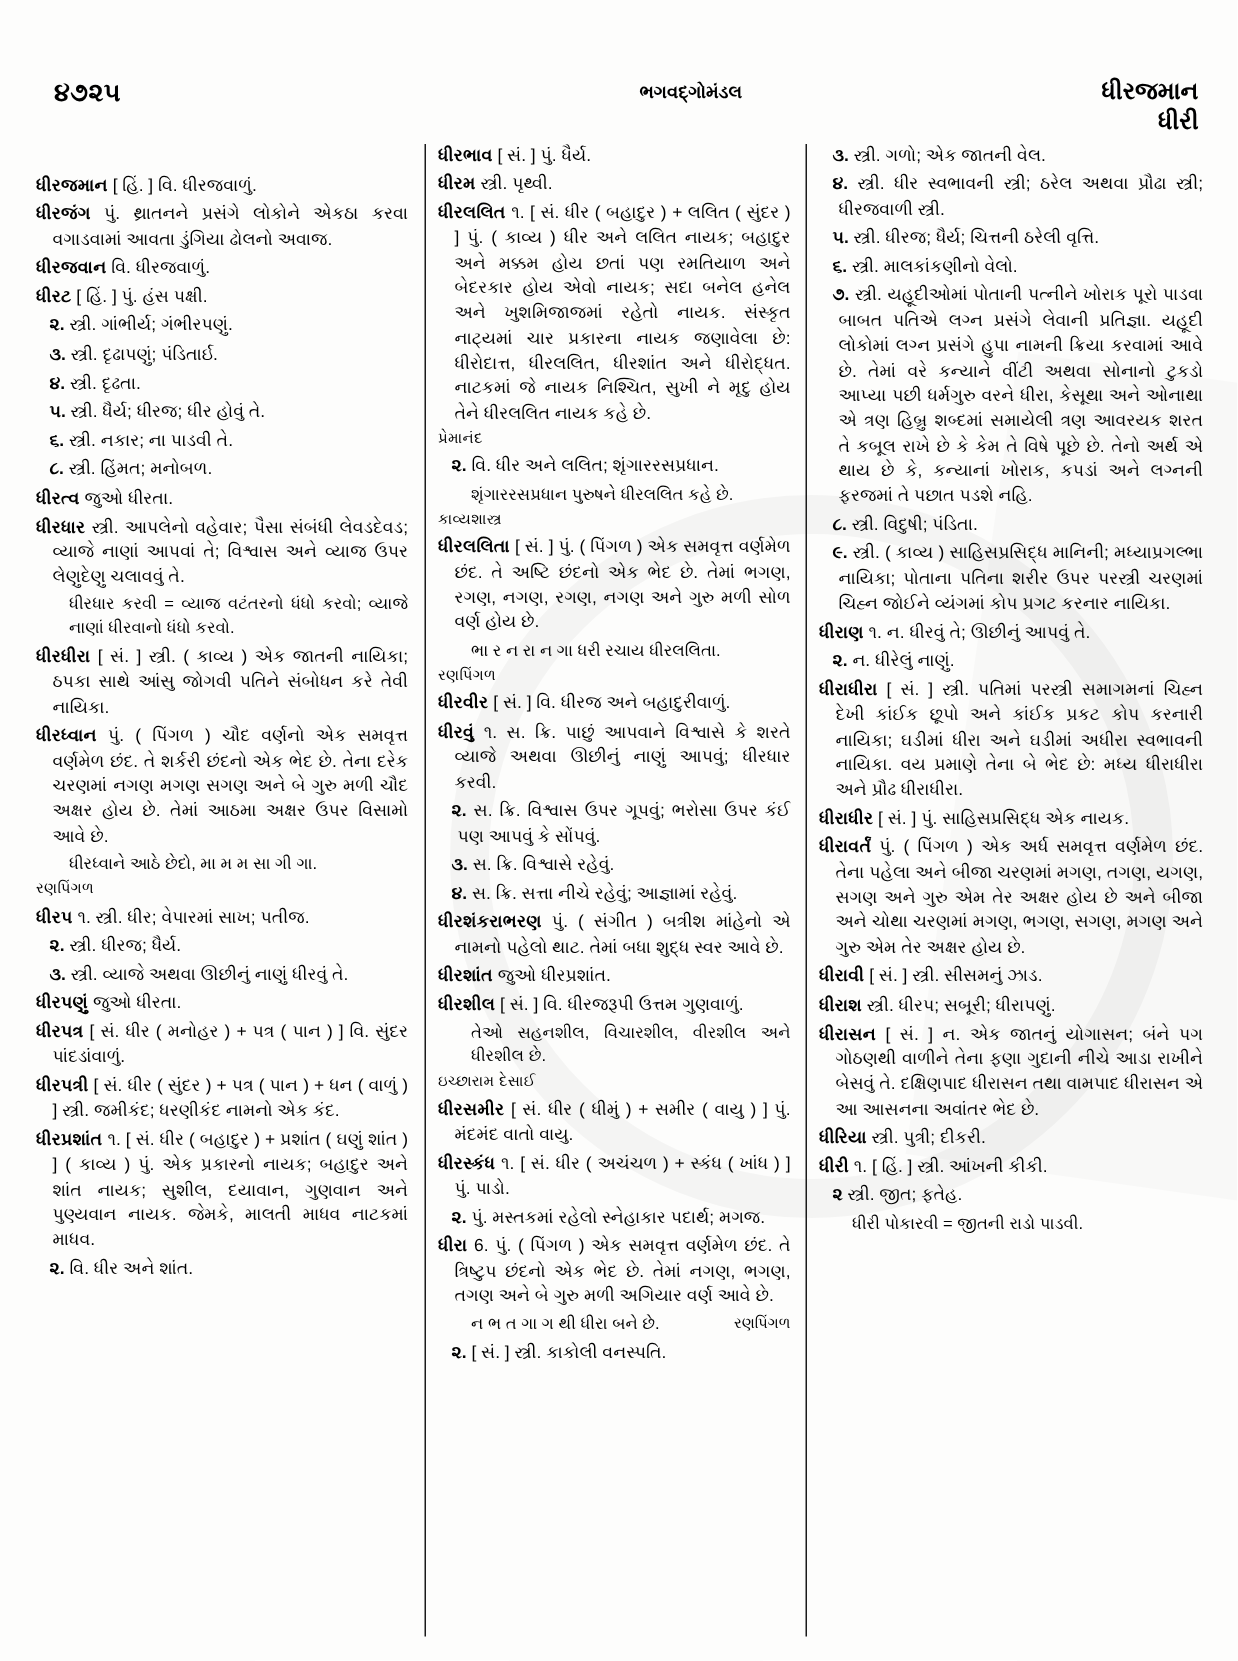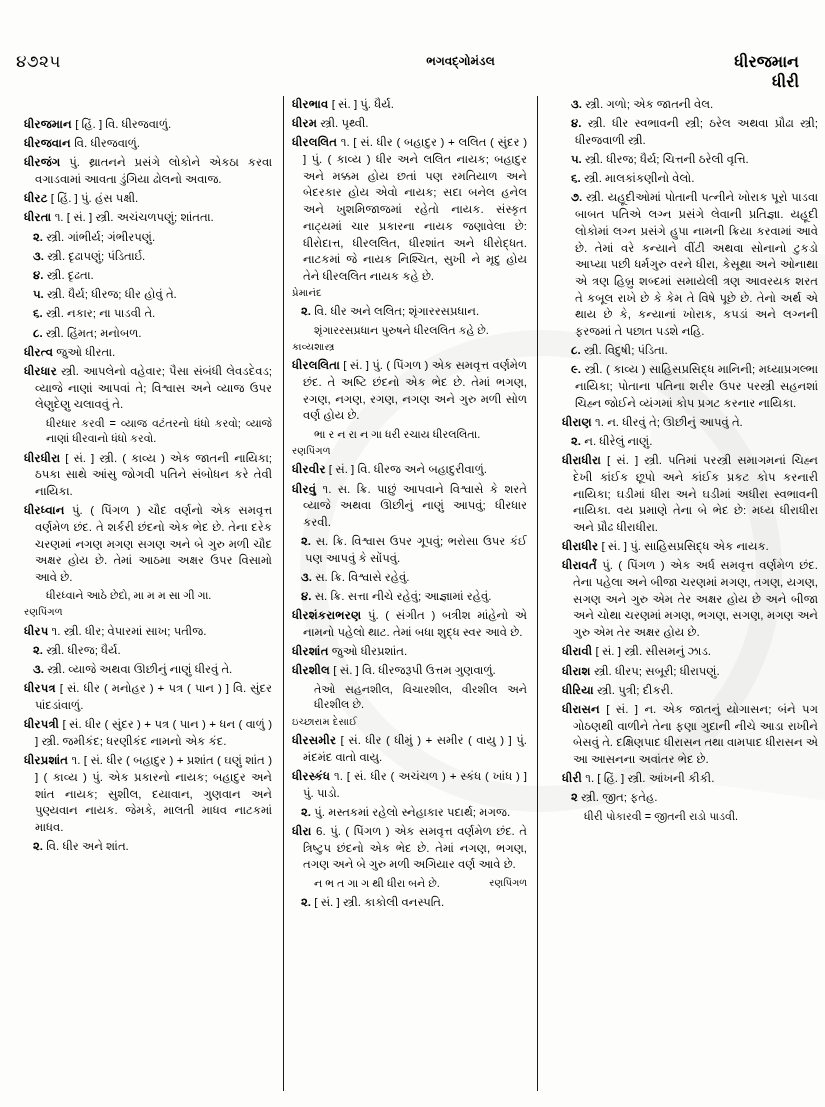--- a/index.html
+++ b/index.html
@@ -46,24 +46,24 @@
   #header {
     position: absolute;
     left: 0;
     top: 52px;
     width: 825px;
     height: 44px;
     z-index: 3;
   }
   .hdr-left {
     position: absolute;
-    left: 16px;
+    left: 36px;
     top: 0;
     font-size: 17px;
-    font-weight: normal;
+    font-weight: bold;
     letter-spacing: 0.3px;
   }
   .hdr-center {
     position: absolute;
     left: 0;
     top: 2px;
     width: 825px;
     text-align: center;
     font-size: 12px;
     font-weight: bold;
@@ -91,21 +91,21 @@
   .col {
     position: absolute;
     top: 0;
     height: 1000px;
     overflow: hidden;
     font-size: 11.6px;
     line-height: 1.44;
   }
   #col1 { left: 24px;  width: 248px; margin-top: 20px; }
   #col2 { left: 292px; width: 235px; }
-  #col3 { left: 546px; width: 256px; margin-left: 16px; }
+  #col3 { left: 546px; width: 256px; }
   .divider {
     position: absolute;
     top: 0;
     width: 1px;
     height: 995px;
     background: #1a1a1a;
     z-index: 2;
   }
   #div1 { left: 283px; }
   #div2 { left: 537px; }
@@ -163,40 +163,40 @@
       <div>ધીરજમાન</div>
       <div>ધીરી</div>
     </div>
   </div>
 
   <div id="columns">
     <div class="divider" id="div1"></div>
     <div class="divider" id="div2"></div>
     <div class="col" id="col1">
         <p class="entry"><span class="hw">ધીરજમાન</span><span> [ હિં. ] વિ. ધીરજવાળું.</span></p>
+        <p class="entry"><span class="hw">ધીરજંગ</span><span> પું. થ્રાતનને પ્રસંગે લોકોને એકઠા કરવા વગાડવામાં આવતા ડુંગિયા ઢોલનો અવાજ.</span></p>
         <p class="entry"><span class="hw">ધીરજવાન</span><span> વિ. ધીરજવાળું.</span></p>
-        <p class="entry"><span class="hw">ધીરજંગ</span><span> પું. થ્રાતનને પ્રસંગે લોકોને એકઠા કરવા વગાડવામાં આવતા ડુંગિયા ઢોલનો અવાજ.</span></p>
         <p class="entry"><span class="hw">ધીરટ</span><span> [ હિં. ] પું. હંસ પક્ષી.</span></p>
-        <p class="entry"><span class="hw">ધીરતા</span><span> ૧. [ સં. ] સ્ત્રી. અચંચળપણું; શાંતતા.</span></p>
         <p class="sense"><span class="num">૨.</span><span> સ્ત્રી. ગાંભીર્ય; ગંભીરપણું.</span></p>
         <p class="sense"><span class="num">૩.</span><span> સ્ત્રી. દૃઢાપણું; પંડિતાર્ઇ.</span></p>
         <p class="sense"><span class="num">૪.</span><span> સ્ત્રી. દૃઢતા.</span></p>
         <p class="sense"><span class="num">૫.</span><span> સ્ત્રી. ધૈર્ય; ધીરજ; ધીર હોવું તે.</span></p>
         <p class="sense"><span class="num">૬.</span><span> સ્ત્રી. નકાર; ના પાડવી તે.</span></p>
         <p class="sense"><span class="num">૮.</span><span> સ્ત્રી. હિંમત; મનોબળ.</span></p>
         <p class="entry"><span class="hw">ધીરત્વ</span><span> જુઓ ધીરતા.</span></p>
         <p class="entry"><span class="hw">ધીરધાર</span><span> સ્ત્રી. આપલેનો વહેવાર; પૈસા સંબંધી લેવડદેવડ; વ્યાજે નાણાં આપવાં તે; વિશ્વાસ અને વ્યાજ ઉપર લેણુદેણુ ચલાવવું તે.</span></p>
         <p class="quote">ધીરધાર કરવી = વ્યાજ વટંતરનો ધંધો કરવો; વ્યાજે નાણાં ધીરવાનો ધંધો કરવો.</p>
         <p class="entry"><span class="hw">ધીરધીરા</span><span> [ સં. ] સ્ત્રી. ( કાવ્ય ) એક જાતની નાયિકા; ઠપકા સાથે આંસુ જોગવી પતિને સંબોધન કરે તેવી નાયિકા.</span></p>
         <p class="entry"><span class="hw">ધીરધ્વાન</span><span> પું. ( પિંગળ ) ચૌદ વર્ણનો એક સમવૃત્ત વર્ણમેળ છંદ. તે શર્કરી છંદનો એક ભેદ છે. તેના દરેક ચરણમાં નગણ મગણ સગણ અને બે ગુરુ મળી ચૌદ અક્ષર હોય છે. તેમાં આઠમા અક્ષર ઉપર વિસામો આવે છે.</span></p>
         <p class="quote">ધીરધ્વાને આઠે છેદો, મા મ મ સા ગી ગા.</p>
         <span class="cite">રણપિંગળ</span>
         <p class="entry"><span class="hw">ધીરપ</span><span> ૧. સ્ત્રી. ધીર; વેપારમાં સાખ; પતીજ.</span></p>
         <p class="sense"><span class="num">૨.</span><span> સ્ત્રી. ધીરજ; ધૈર્ય.</span></p>
         <p class="sense"><span class="num">૩.</span><span> સ્ત્રી. વ્યાજે અથવા ઊછીનું નાણું ધીરવું તે.</span></p>
+        <p class="entry"><span class="hw">ધીરપણું</span><span> જુઓ ધીરતા.</span></p>
         <p class="entry"><span class="hw">ધીરપત્ર</span><span> [ સં. ધીર ( મનોહર ) + પત્ર ( પાન ) ] વિ. સુંદર પાંદડાંવાળું.</span></p>
         <p class="entry"><span class="hw">ધીરપત્રી</span><span> [ સં. ધીર ( સુંદર ) + પત્ર ( પાન ) + ધન ( વાળું ) ] સ્ત્રી. જમીકંદ; ધરણીકંદ નામનો એક કંદ.</span></p>
         <p class="entry"><span class="hw">ધીરપ્રશાંત</span><span> ૧. [ સં. ધીર ( બહાદુર ) + પ્રશાંત ( ઘણું શાંત ) ] ( કાવ્ય ) પું. એક પ્રકારનો નાયક; બહાદુર અને શાંત નાયક; સુશીલ, દયાવાન, ગુણવાન અને પુણ્યવાન નાયક. જેમકે, માલતી માધવ નાટકમાં માધવ.</span></p>
         <p class="sense"><span class="num">૨.</span><span> વિ. ધીર અને શાંત.</span></p>
       </div>
     <div class="col" id="col2">
         <p class="entry"><span class="hw">ધીરભાવ</span><span> [ સં. ] પું. ધૈર્ય.</span></p>
         <p class="entry"><span class="hw">ધીરમ</span><span> સ્ત્રી. પૃથ્વી.</span></p>
         <p class="entry"><span class="hw">ધીરલલિત</span><span> ૧. [ સં. ધીર ( બહાદુર ) + લલિત ( સુંદર ) ] પું. ( કાવ્ય ) ધીર અને લલિત નાયક; બહાદુર અને મક્કમ હોય છતાં પણ રમતિયાળ અને બેદરકાર હોય એવો નાયક; સદા બનેલ હનેલ અને ખુશમિજાજમાં રહેતો નાયક. સંસ્કૃત નાટ્યમાં ચાર પ્રકારના નાયક જણાવેલા છે: ધીરોદાત્ત, ધીરલલિત, ધીરશાંત અને ધીરોદ્ધત. નાટકમાં જે નાયક નિશ્ચિત, સુખી ને મૃદુ હોય તેને ધીરલલિત નાયક કહે છે.</span></p>
         <span class="cite">પ્રેમાનંદ</span>
@@ -223,29 +223,29 @@
         <p class="quote clearfix"><span class="cite-inline">રણપિંગળ</span><span>ન ભ ત ગા ગ થી ધીરા બને છે.</span></p>
         <p class="sense"><span class="num">૨.</span><span> [ સં. ] સ્ત્રી. કાકોલી વનસ્પતિ.</span></p>
       </div>
     <div class="col" id="col3">
         <p class="sense"><span class="num">૩.</span><span> સ્ત્રી. ગળો; એક જાતની વેલ.</span></p>
         <p class="sense"><span class="num">૪.</span><span> સ્ત્રી. ધીર સ્વભાવની સ્ત્રી; ઠરેલ અથવા પ્રૌઢા સ્ત્રી; ધીરજવાળી સ્ત્રી.</span></p>
         <p class="sense"><span class="num">૫.</span><span> સ્ત્રી. ધીરજ; ધૈર્ય; ચિત્તની ઠરેલી વૃત્તિ.</span></p>
         <p class="sense"><span class="num">૬.</span><span> સ્ત્રી. માલકાંકણીનો વેલો.</span></p>
         <p class="sense"><span class="num">૭.</span><span> સ્ત્રી. યહૂદીઓમાં પોતાની પત્નીને ખોરાક પૂરો પાડવા બાબત પતિએ લગ્ન પ્રસંગે લેવાની પ્રતિજ્ઞા. યહૂદી લોકોમાં લગ્ન પ્રસંગે હુપા નામની ક્રિયા કરવામાં આવે છે. તેમાં વરે કન્યાને વીંટી અથવા સોનાનો ટુકડો આપ્યા પછી ધર્મગુરુ વરને ધીરા, કેસૂથા અને ઓનાથા એ ત્રણ હિબ્રુ શબ્દમાં સમાયેલી ત્રણ આવરયક શરત તે કબૂલ રાખે છે કે કેમ તે વિષે પૂછે છે. તેનો અર્થ એ થાય છે કે, કન્યાનાં ખોરાક, કપડાં અને લગ્નની ફરજમાં તે પછાત પડશે નહિ.</span></p>
         <p class="sense"><span class="num">૮.</span><span> સ્ત્રી. વિદુષી; પંડિતા.</span></p>
-        <p class="sense"><span class="num">૯.</span><span> સ્ત્રી. ( કાવ્ય ) સાહિસપ્રસિદ્ધ માનિની; મધ્યાપ્રગલ્ભા નાયિકા; પોતાના પતિના શરીર ઉપર પરસ્ત્રી સહનશાં ચિહ્ન જોઈને વ્યંગમાં કોપ પ્રગટ કરનાર નાયિકા.</span></p>
+        <p class="sense"><span class="num">૯.</span><span> સ્ત્રી. ( કાવ્ય ) સાહિસપ્રસિદ્ધ માનિની; મધ્યાપ્રગલ્ભા નાયિકા; પોતાના પતિના શરીર ઉપર પરસ્ત્રી ચરણમાં ચિહ્ન જોઈને વ્યંગમાં કોપ પ્રગટ કરનાર નાયિકા.</span></p>
         <p class="entry"><span class="hw">ધીરાણ</span><span> ૧. ન. ધીરવું તે; ઊછીનું આપવું તે.</span></p>
         <p class="sense"><span class="num">૨.</span><span> ન. ધીરેલું નાણું.</span></p>
         <p class="entry"><span class="hw">ધીરાધીરા</span><span> [ સં. ] સ્ત્રી. પતિમાં પરસ્ત્રી સમાગમનાં ચિહ્ન દેખી કાંઈક છૂપો અને કાંઈક પ્રકટ કોપ કરનારી નાયિકા; ઘડીમાં ધીરા અને ઘડીમાં અધીરા સ્વભાવની નાયિકા. વય પ્રમાણે તેના બે ભેદ છે: મધ્ય ધીરાધીરા અને પ્રૌઢ ધીરાધીરા.</span></p>
         <p class="entry"><span class="hw">ધીરાધીર</span><span> [ સં. ] પું. સાહિસપ્રસિદ્ધ એક નાયક.</span></p>
         <p class="entry"><span class="hw">ધીરાવર્તં</span><span> પું. ( પિંગળ ) એક અર્ધ સમવૃત્ત વર્ણમેળ છંદ. તેના પહેલા અને બીજા ચરણમાં મગણ, તગણ, યગણ, સગણ અને ગુરુ એમ તેર અક્ષર હોય છે અને બીજા અને ચોથા ચરણમાં મગણ, ભગણ, સગણ, મગણ અને ગુરુ એમ તેર અક્ષર હોય છે.</span></p>
         <p class="entry"><span class="hw">ધીરાવી</span><span> [ સં. ] સ્ત્રી. સીસમનું ઝાડ.</span></p>
         <p class="entry"><span class="hw">ધીરાશ</span><span> સ્ત્રી. ધીરપ; સબૂરી; ધીરાપણું.</span></p>
+        <p class="entry"><span class="hw">ધીરાસન</span><span> [ સં. ] ન. એક જાતનું યોગાસન; બંને પગ ગોઠણથી વાળીને તેના ફણા ગુદાની નીચે આડા રાખીને બેસવું તે. દક્ષિણપાદ ધીરાસન તથા વામપાદ ધીરાસન એ આ આસનના અવાંતર ભેદ છે.</span></p>
         <p class="entry"><span class="hw">ધીરિયા</span><span> સ્ત્રી. પુત્રી; દીકરી.</span></p>
-        <p class="entry"><span class="hw">ધીરાસન</span><span> [ સં. ] ન. એક જાતનું યોગાસન; બંને પગ ગોઠણથી વાળીને તેના ફણા ગુદાની નીચે આડા રાખીને બેસવું તે. દક્ષિણપાદ ધીરાસન તથા વામપાદ ધીરાસન એ આ આસનના અવાંતર ભેદ છે.</span></p>
         <p class="entry"><span class="hw">ધીરી</span><span> ૧. [ હિં. ] સ્ત્રી. આંખની કીકી.</span></p>
         <p class="sense"><span class="num">૨</span><span> સ્ત્રી. જીત; ફતેહ.</span></p>
         <p class="quote">ધીરી પોકારવી = જીતની રાડો પાડવી.</p>
       </div>
   </div>
 
 </div>
 
 </body></html>

